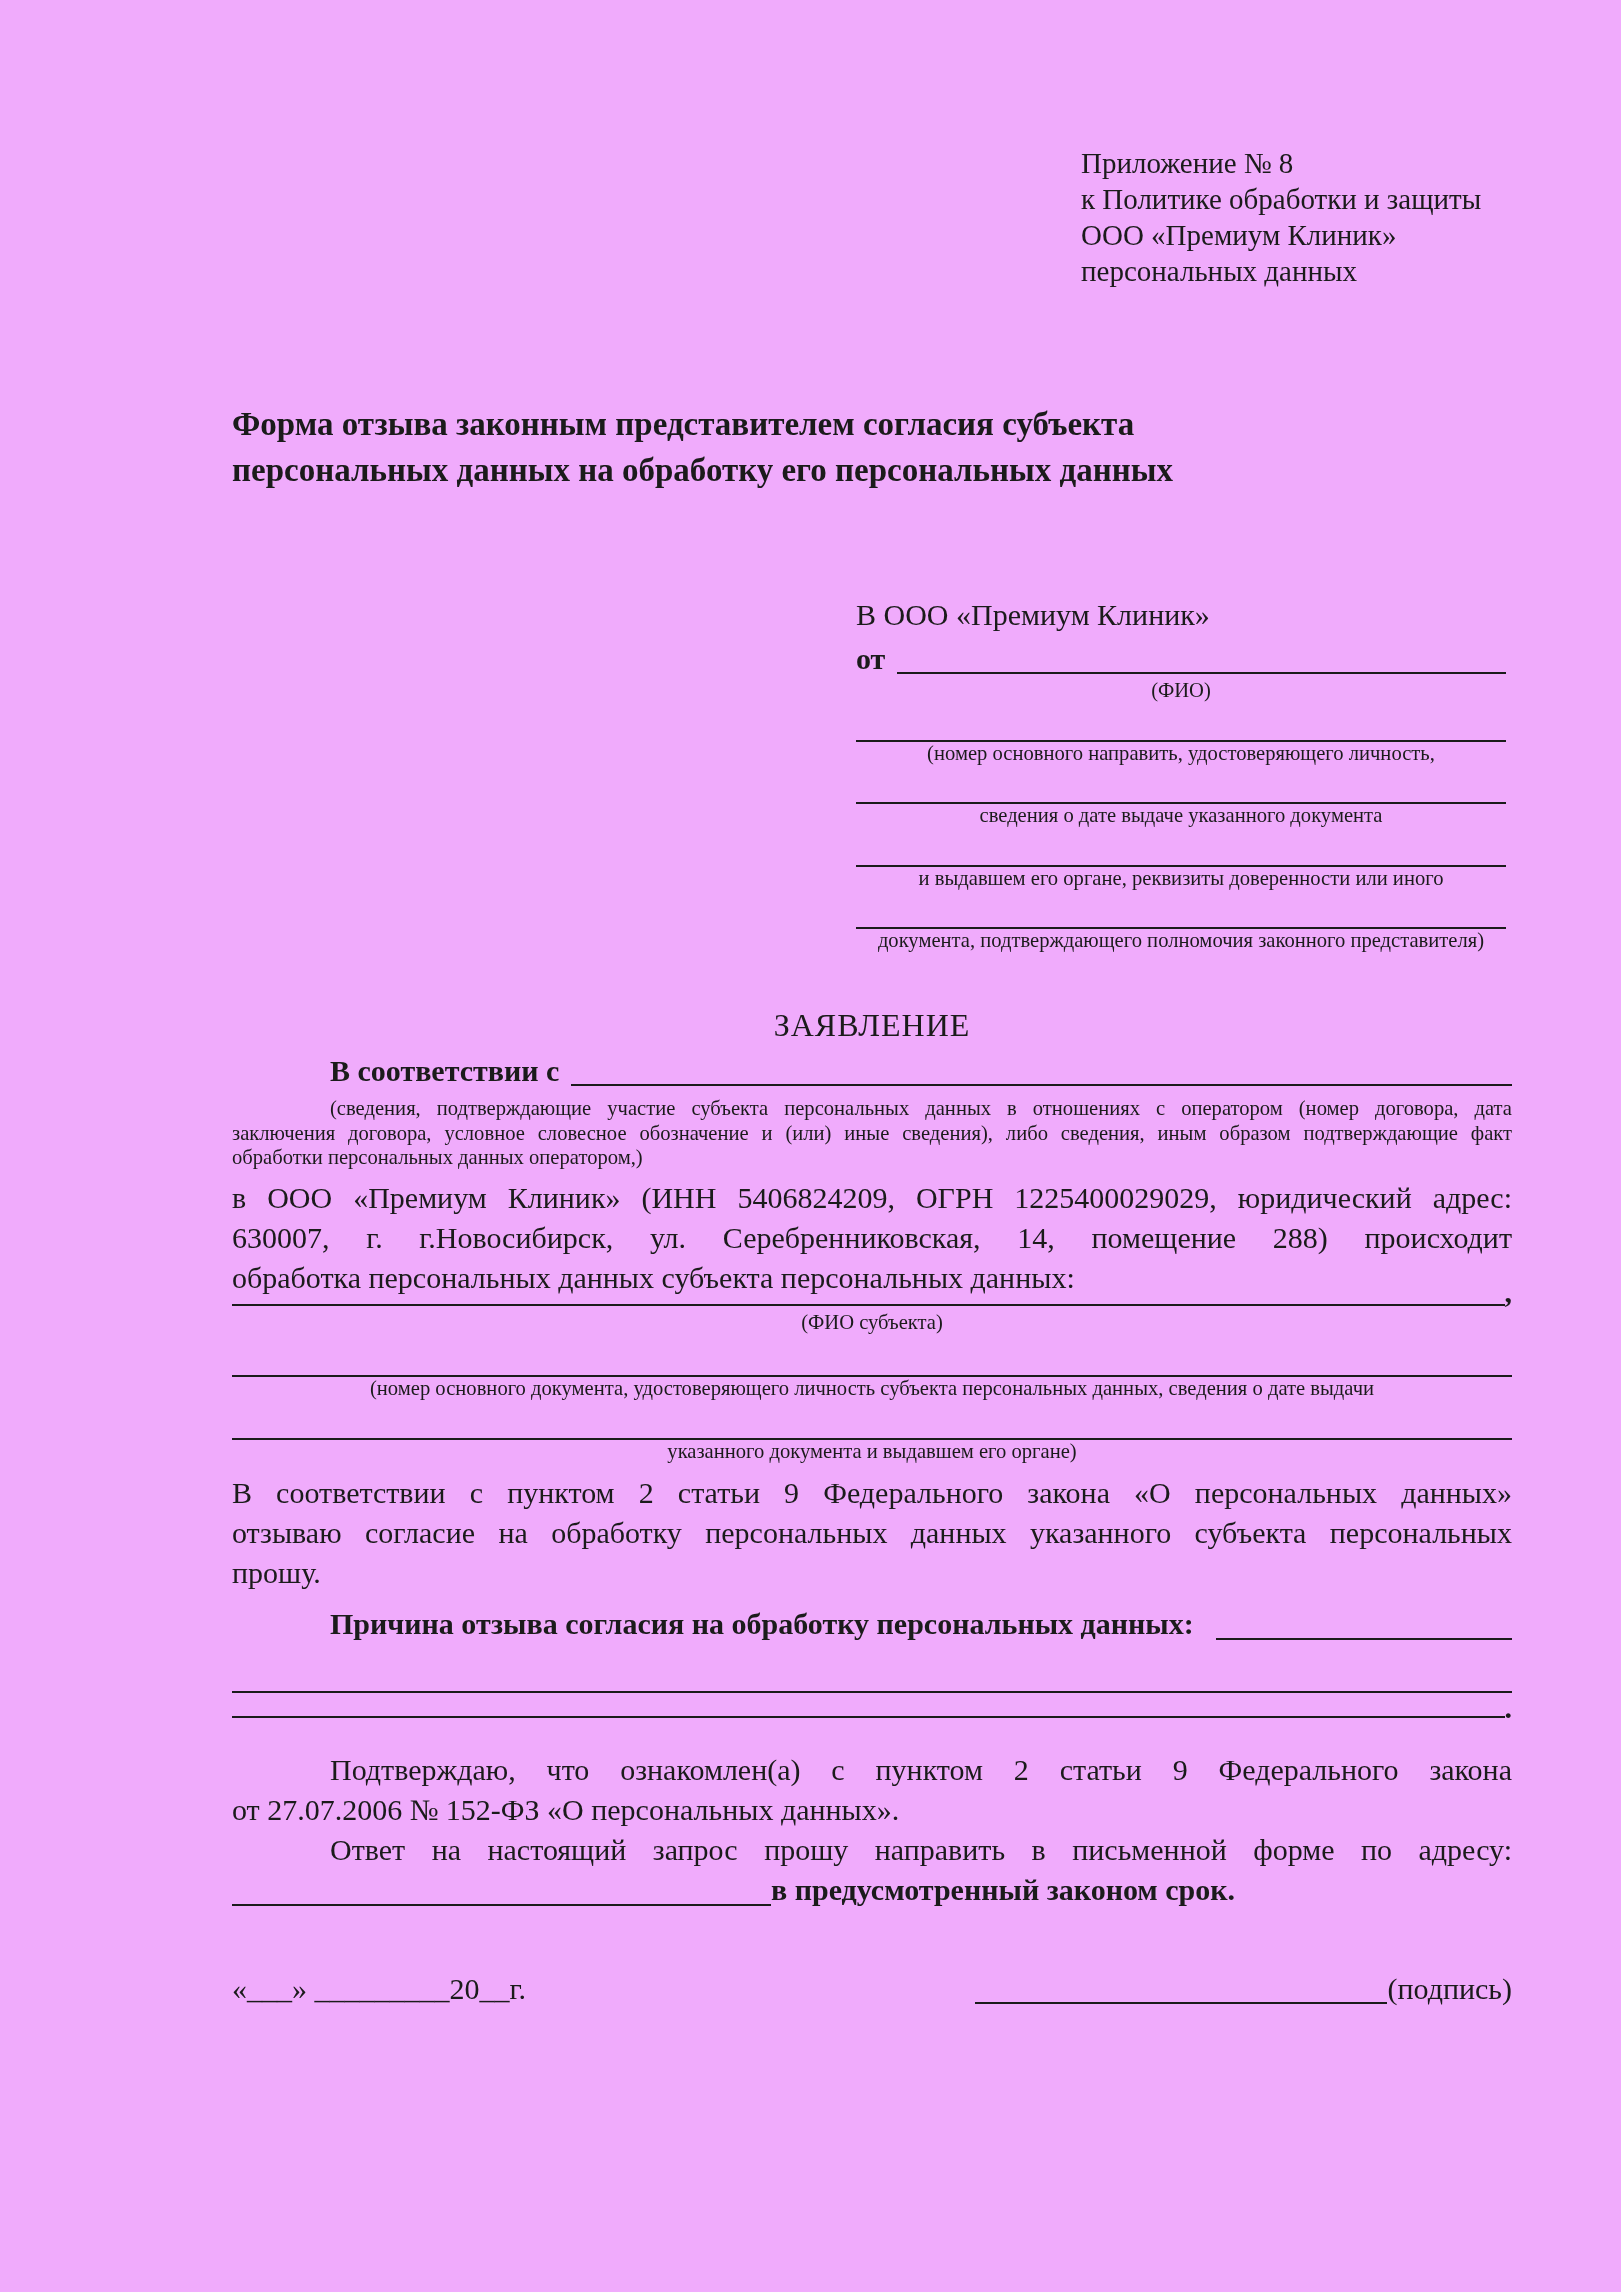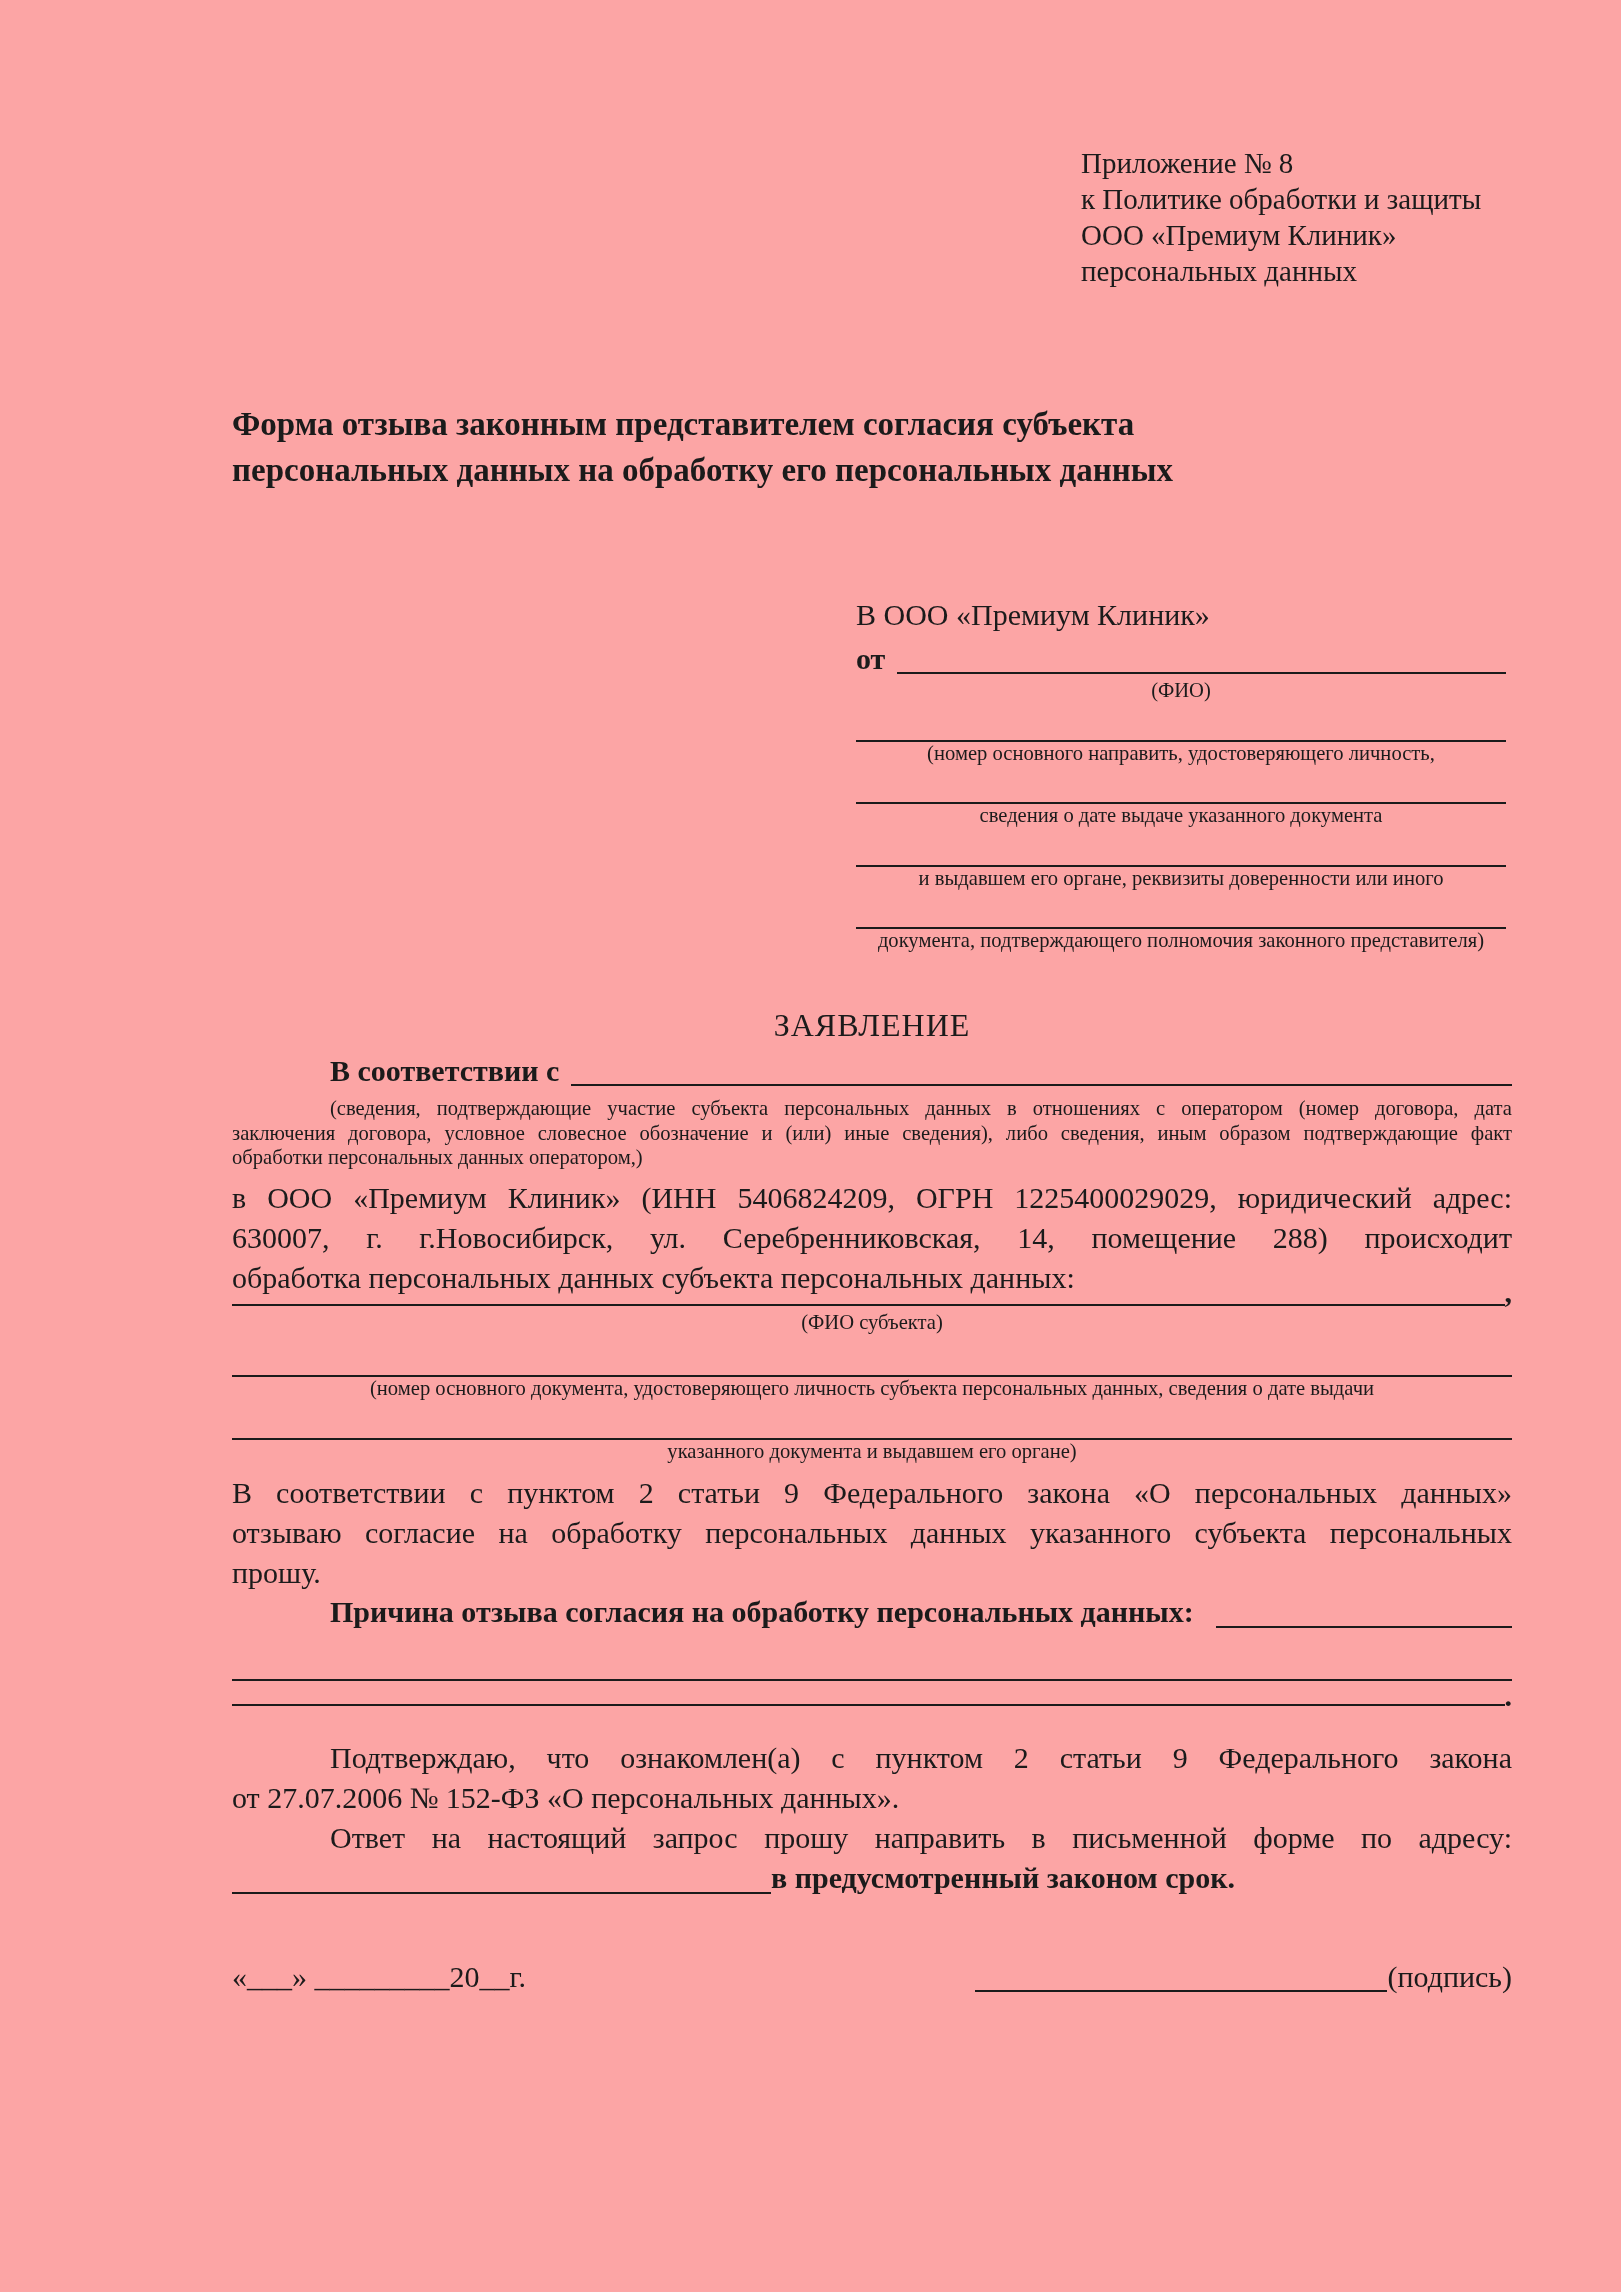--- a/index.html
+++ b/index.html
@@ -1,21 +1,21 @@
 <!DOCTYPE html>
 <html><head>
 <meta charset="utf-8">
 <style>
   html, body { margin: 0; padding: 0; background: #ffffff; }
   .page {
     width: 1621px;
     height: 2293px;
     box-sizing: border-box;
     padding: 145px 109px 0 232px;
-    background: #fca5a5;
+    background: #f0abfc;
     color: #1b1b1b;
     font-family: "Liberation Serif", "DejaVu Serif", serif;
     font-size: 30px;
     line-height: 40px;
     overflow: hidden;
     position: relative;
   }
 
   
   .appendix { margin-left: 849px; font-size: 29px; line-height: 36px; }
@@ -46,21 +46,21 @@
   
   .sp { border-bottom: 2.9px solid #1b1b1b; }
   .sp41 { height: 40px; }
   .sp39 { height: 38px; }
   .sp48 { height: 47px; }
   .comma-row { height: 39px; margin-top: -25.5px; }
   .comma-row .tail { line-height: 39px; }
   .period-row { height: 29px; }
   .period-row .tail { line-height: 29px; }
 
-  .reason-row { height: 37px; padding-left: 98px; margin-top: 2px; gap: 12px; }
+  .reason-row { height: 37px; padding-left: 98px; margin-top: 14px; gap: 12px; }
   .reason-row .lbl { white-space: nowrap; padding-right: 9.8px; }
 
   .confirm { margin-top: 28px; }
 
   .reply2 { margin-top: 0; }
   .reply2 .addr-fl { width: 539px; border-bottom: 2.9px solid #1b1b1b; margin-bottom: 4.9px; }
   .reply2 .tail { white-space: nowrap; }
 
   .footer { margin-top: 59px; display: flex; justify-content: space-between; align-items: flex-end; }
   .sig { display: flex; align-items: flex-end; }

